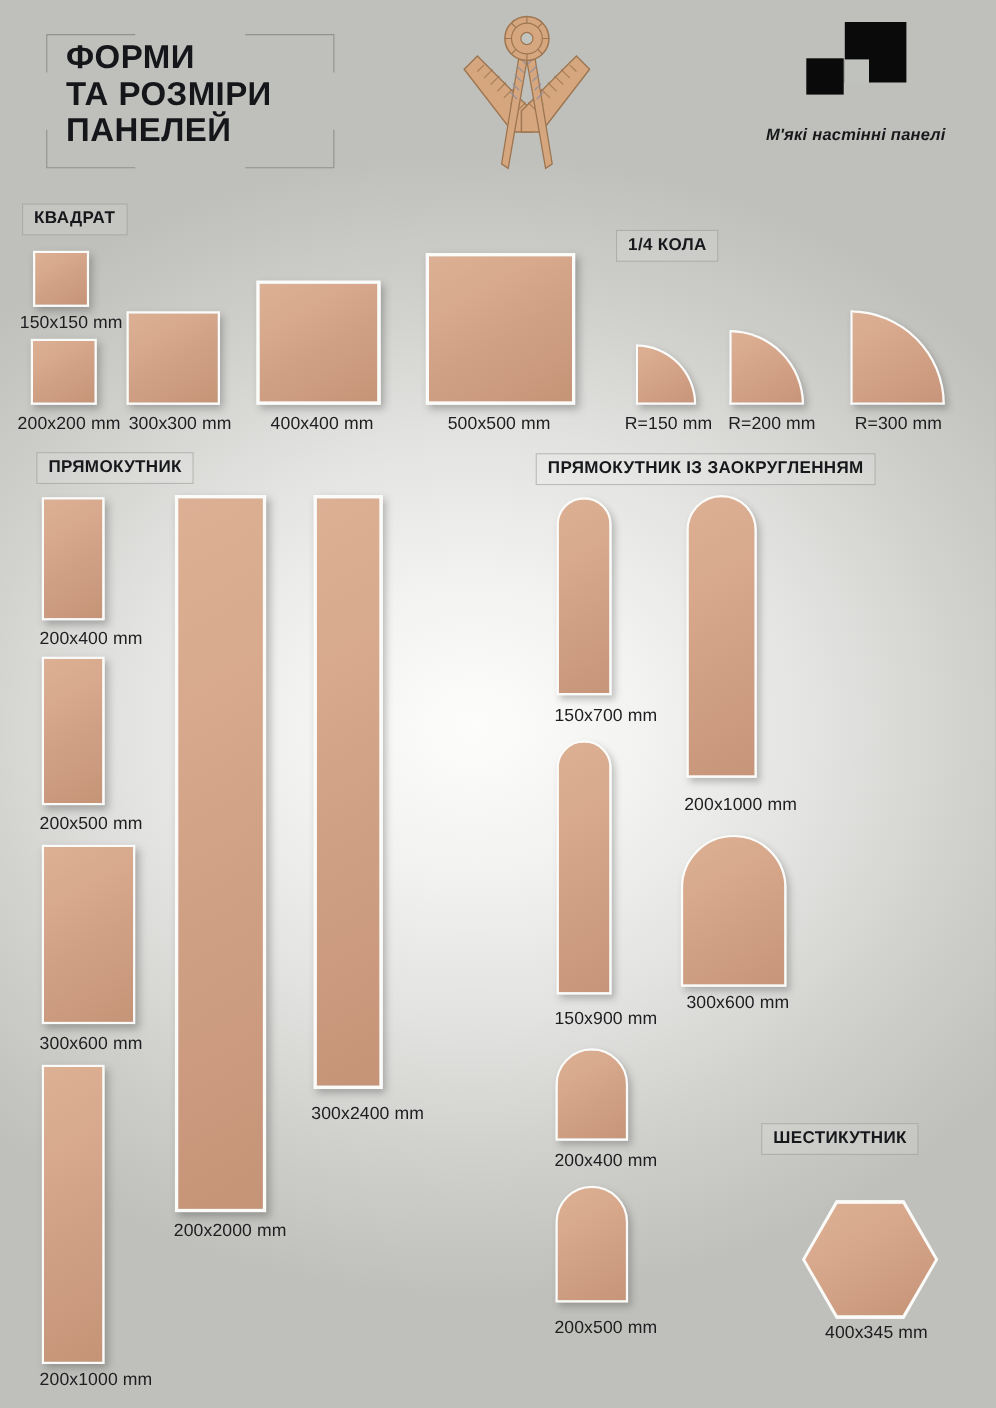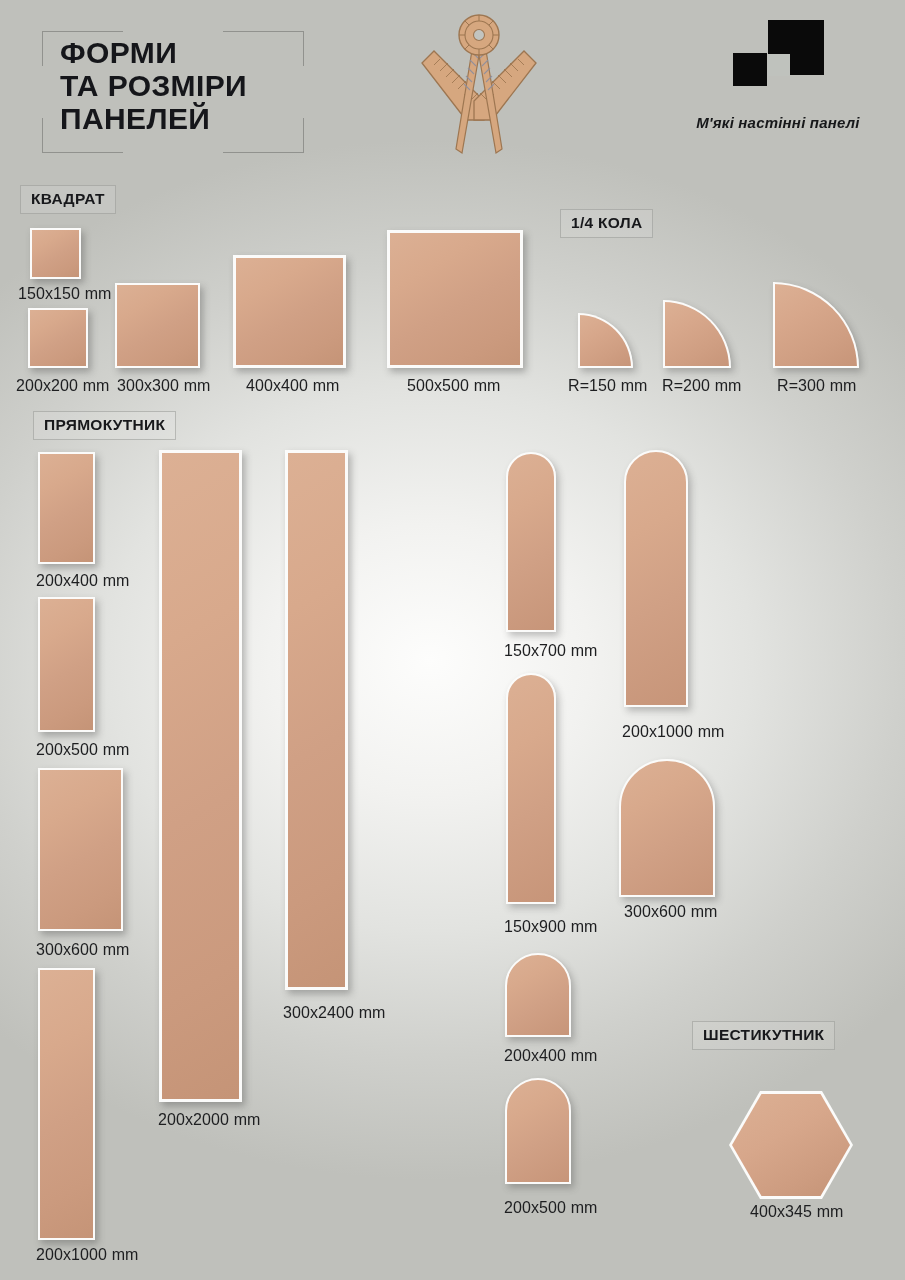--- a/index.html
+++ b/index.html
@@ -193,20 +193,21 @@
 
   <div class="panel" style="left:38px;top:968px;width:57px;height:272px;"></div>
   <div class="lab" style="left:36px;top:1246px;">200x1000 mm</div>
 
   <div class="panel big" style="left:159px;top:450px;width:83px;height:652px;"></div>
   <div class="lab" style="left:158px;top:1111px;">200x2000 mm</div>
 
   <div class="panel big" style="left:285px;top:450px;width:63px;height:540px;"></div>
   <div class="lab" style="left:283px;top:1004px;">300x2400 mm</div>
 
+  <div class="sect" style="left:487px;top:412px;">ПРЯМОКУТНИК ІЗ ЗАОКРУГЛЕННЯМ</div>
 
   <div class="rr" style="left:506px;top:452px;width:50px;height:180px;border-radius:25px 25px 0 0;"></div>
   <div class="lab" style="left:504px;top:642px;">150x700 mm</div>
 
   <div class="rr" style="left:624px;top:450px;width:64px;height:257px;border-radius:32px 32px 0 0;"></div>
   <div class="lab" style="left:622px;top:723px;">200x1000 mm</div>
 
   <div class="rr" style="left:506px;top:673px;width:50px;height:231px;border-radius:25px 25px 0 0;"></div>
   <div class="lab" style="left:504px;top:918px;">150x900 mm</div>
 

